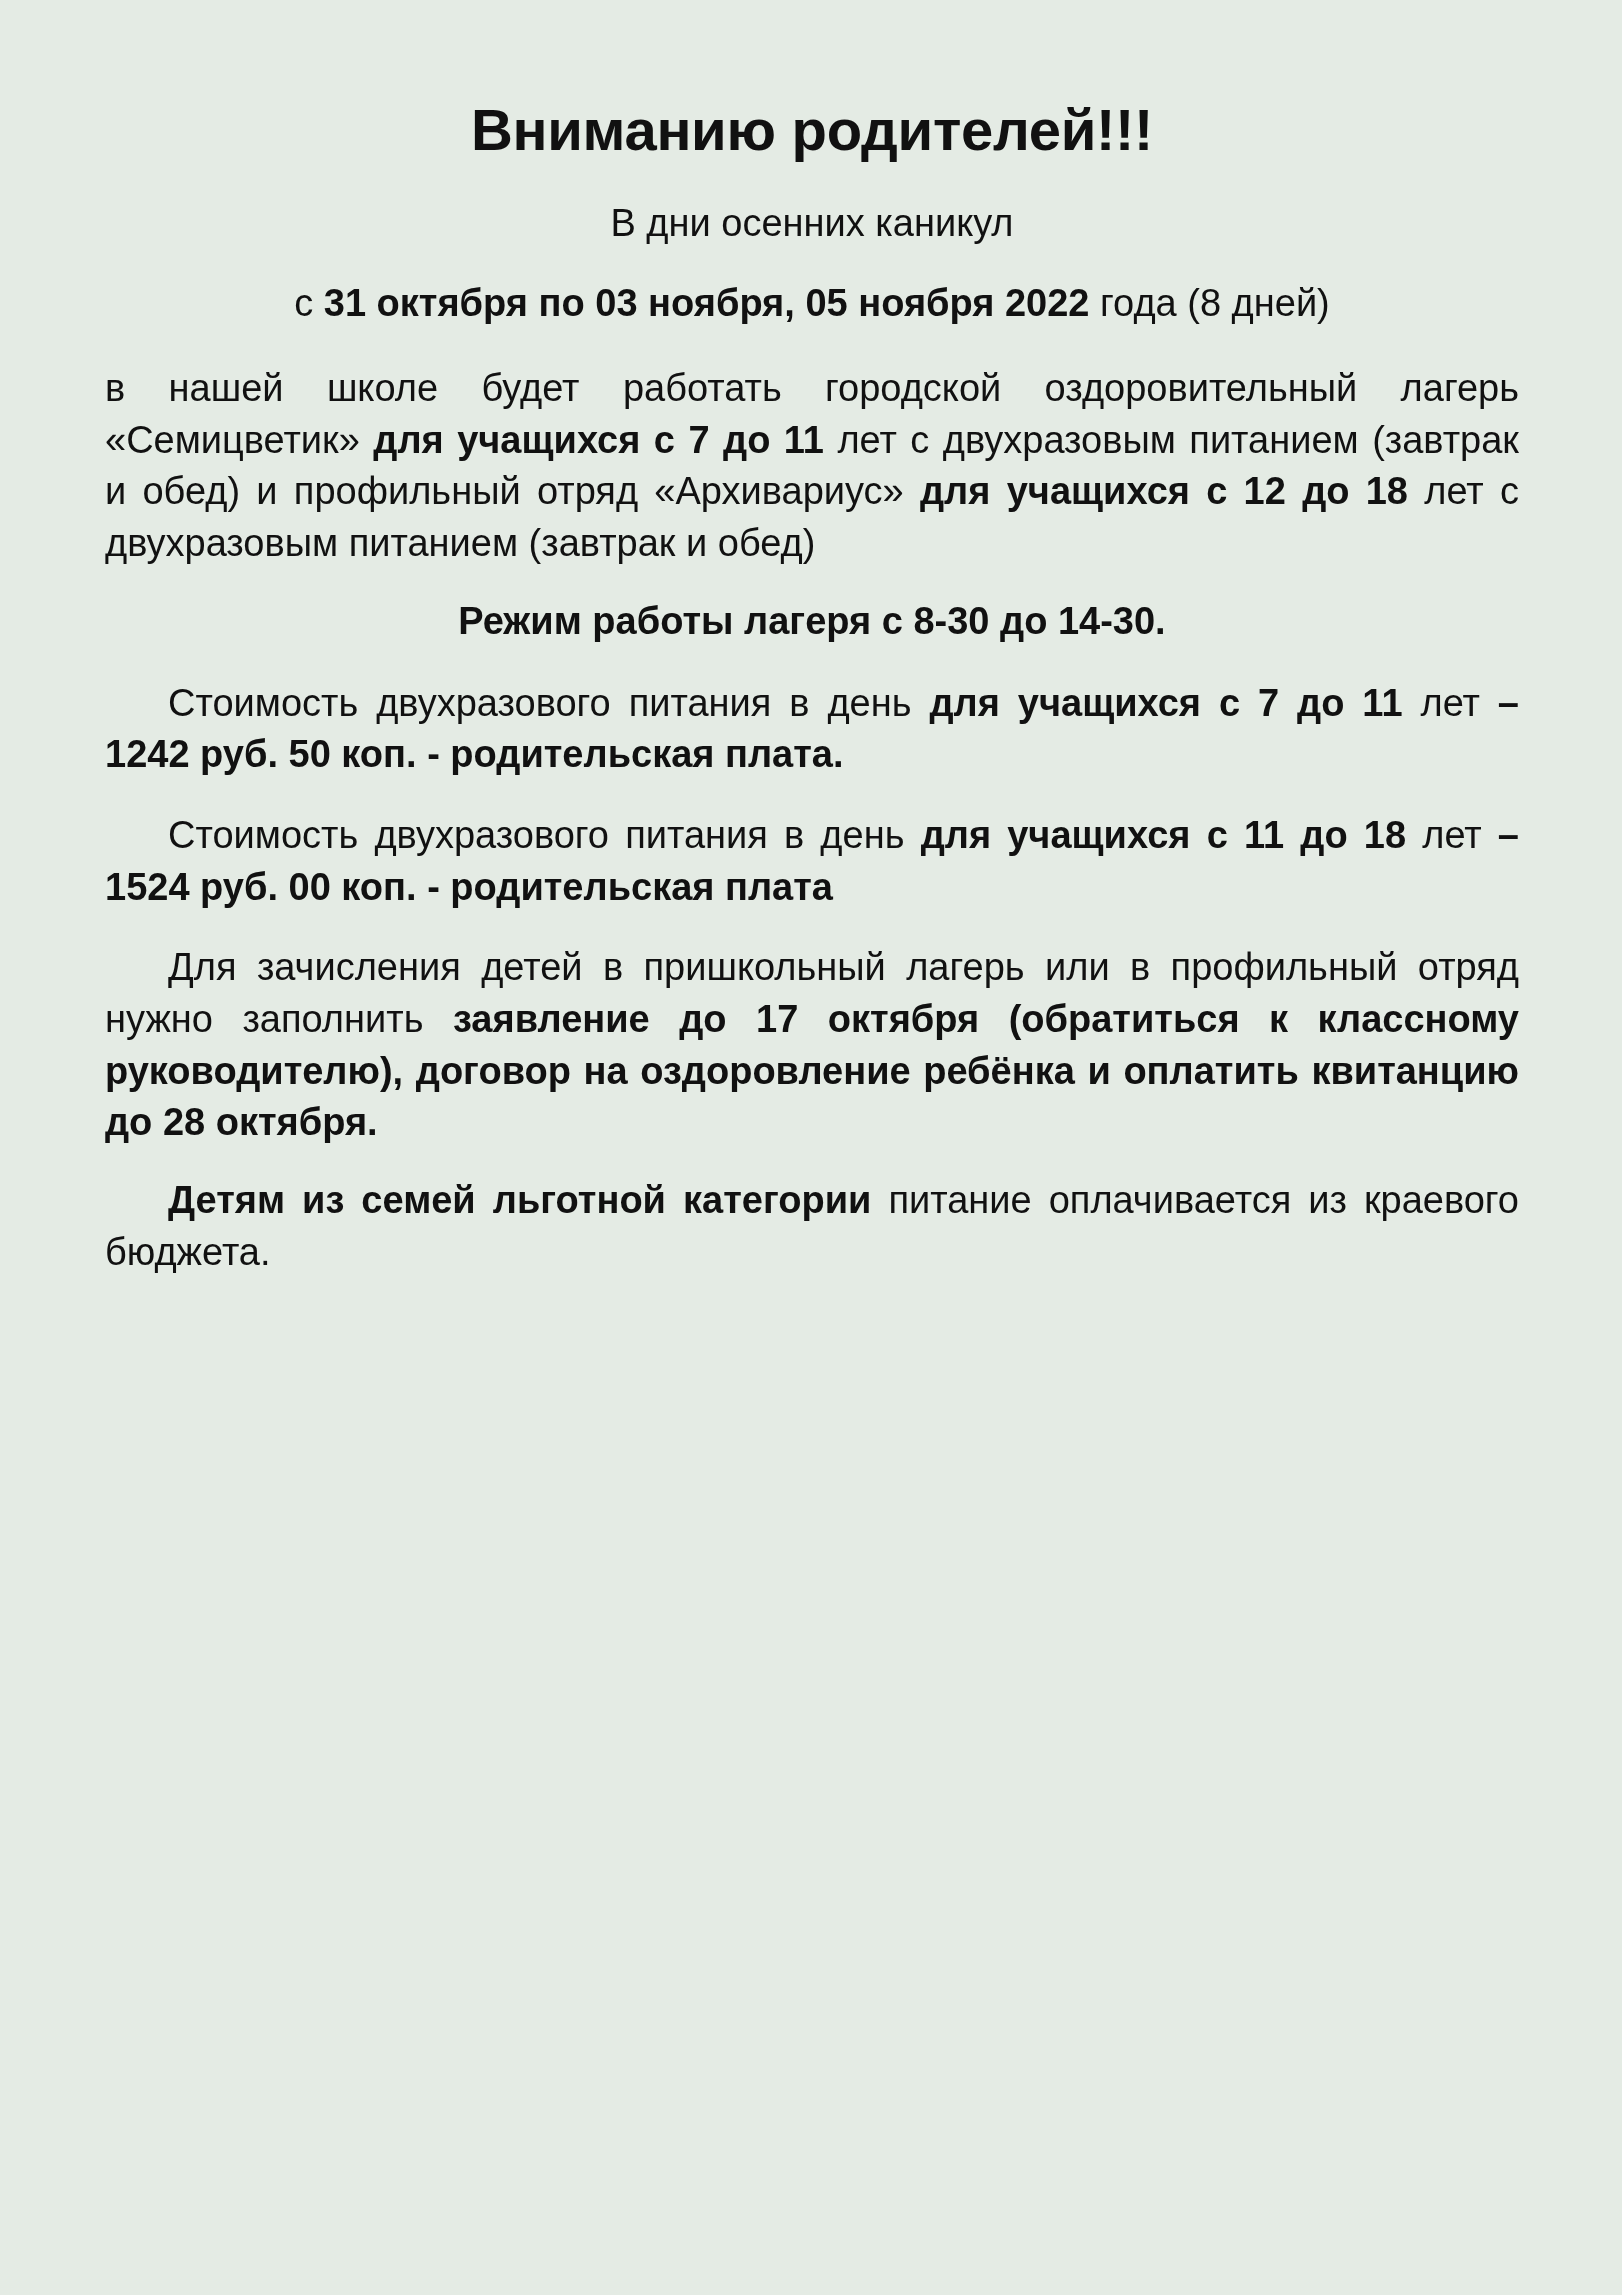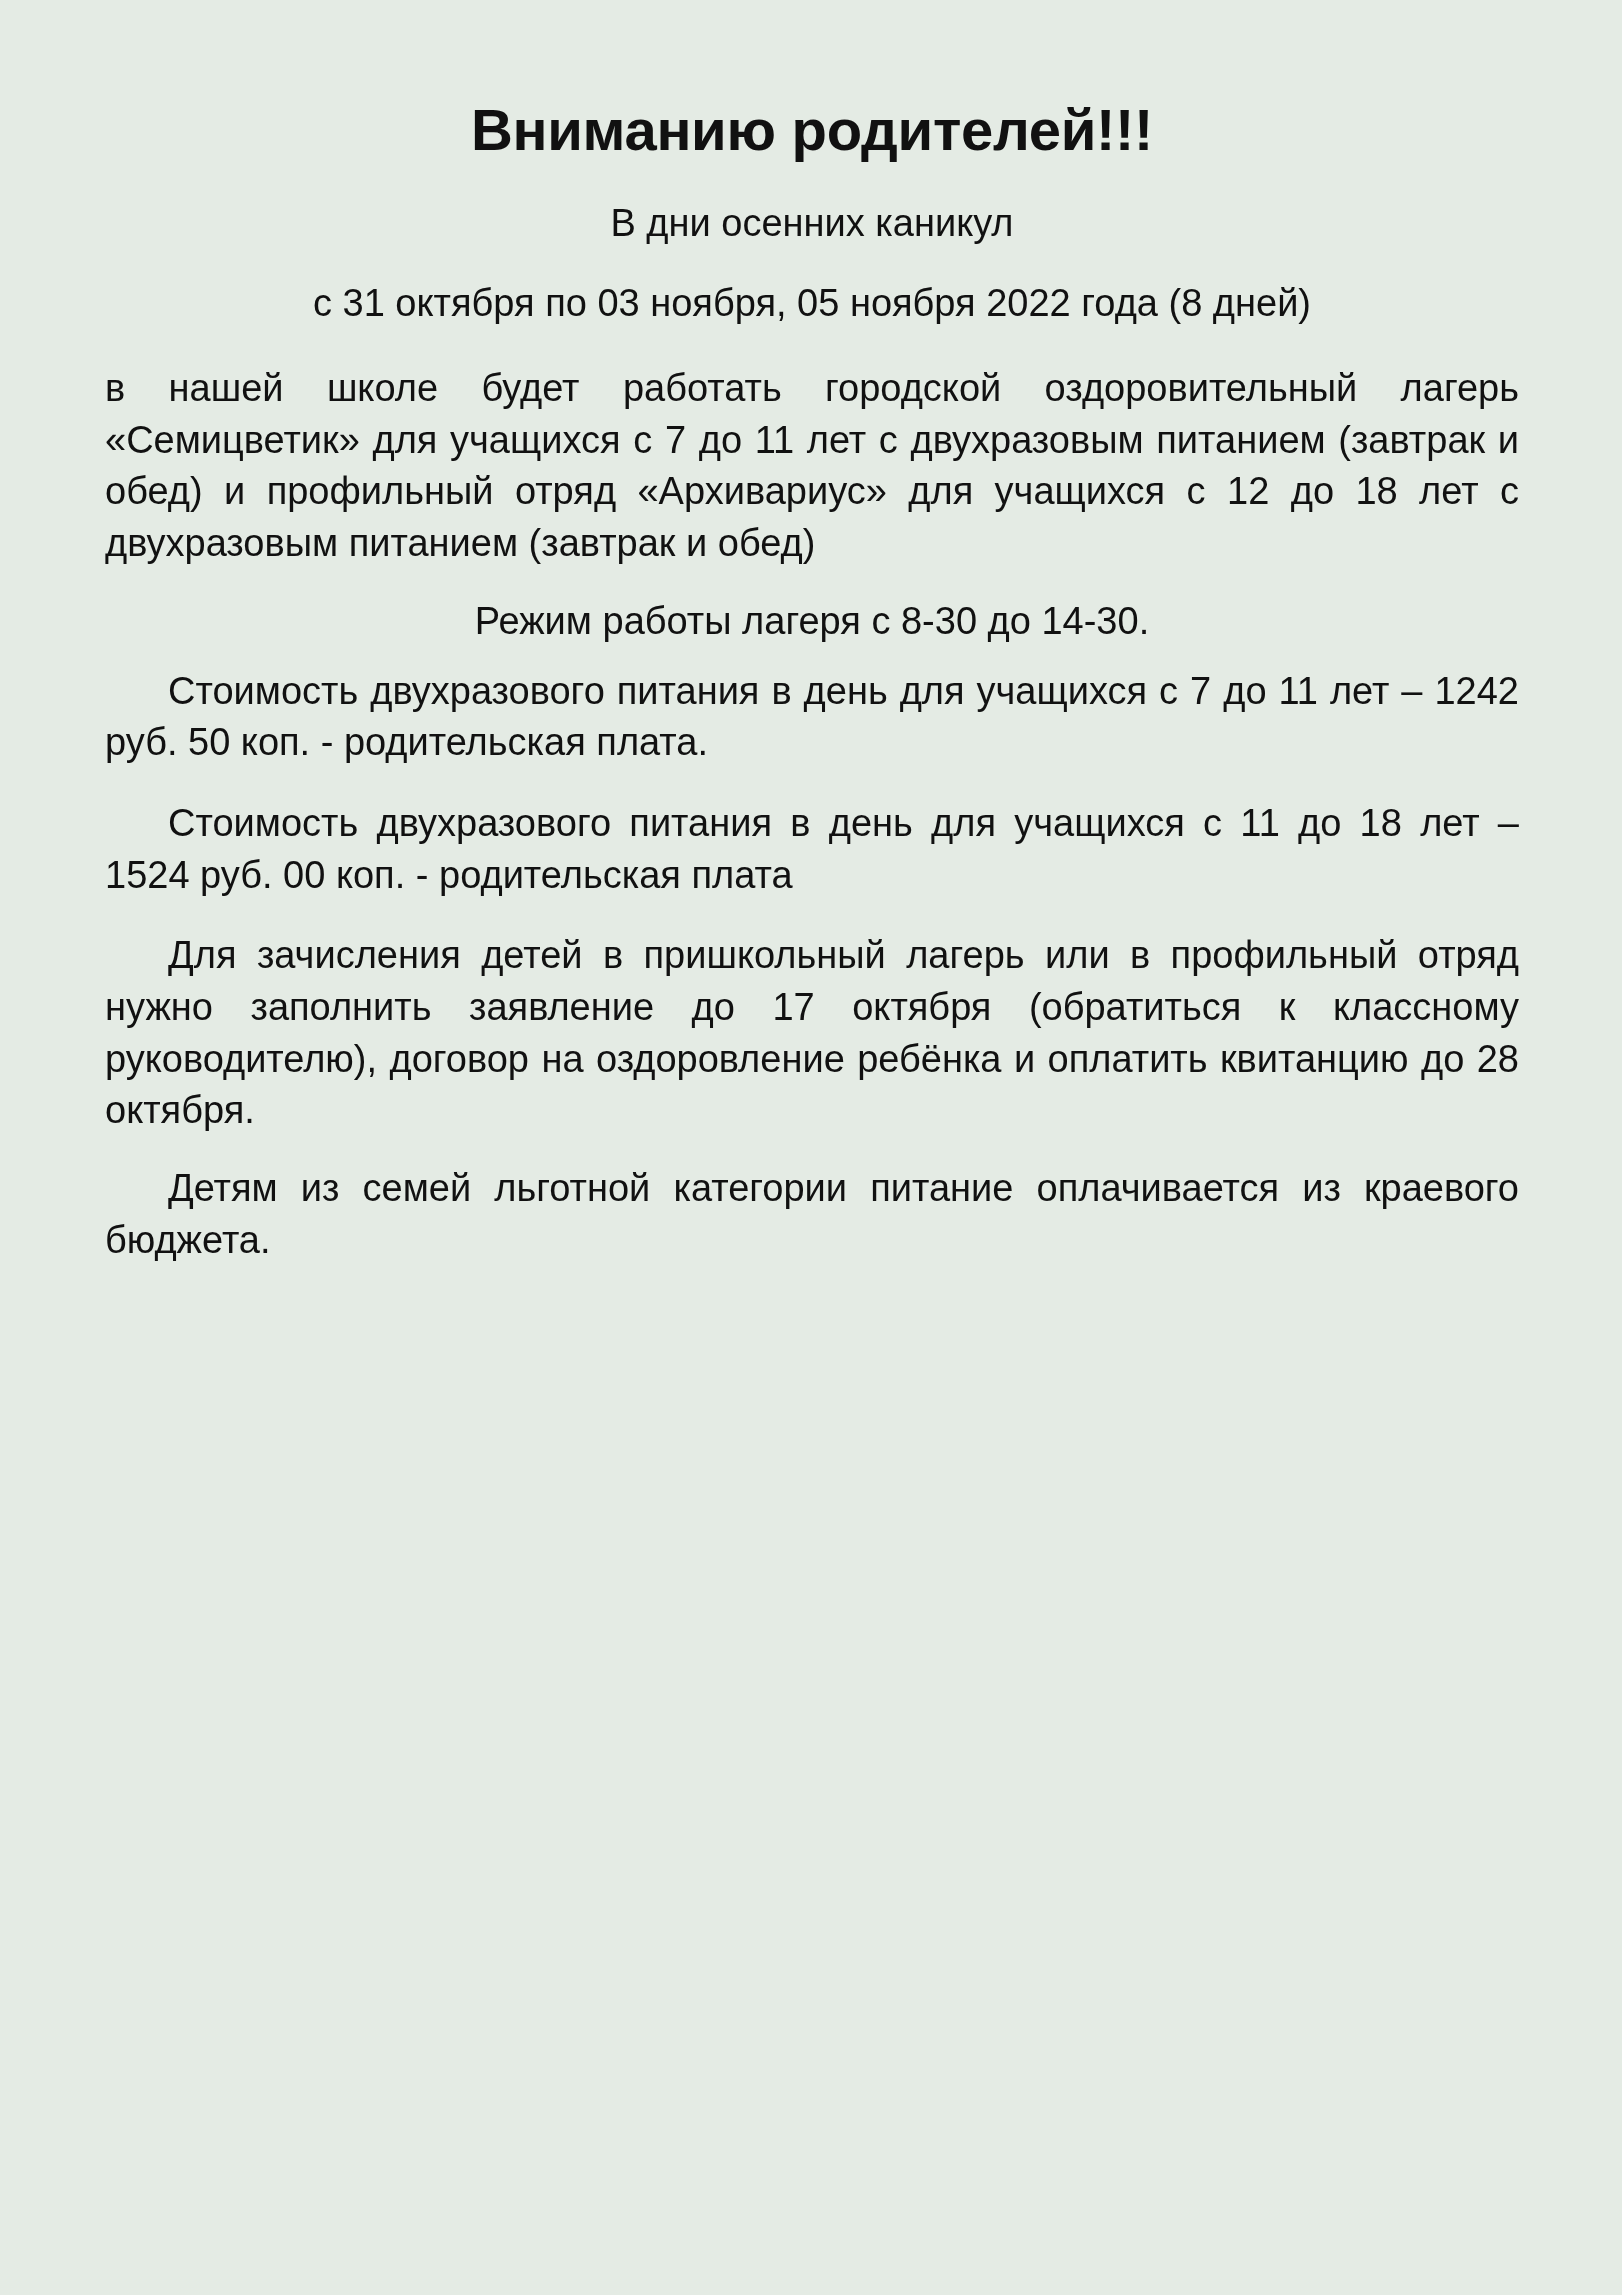--- a/index.html
+++ b/index.html
@@ -53,28 +53,28 @@
     text-justify: inter-word;
     padding-right: 52px;
     
   }
   .para.indent {
     text-indent: 63px;
   }
   .para.center {
     text-align: center;
     text-indent: 0;
-    font-weight: normal;
-    margin-bottom: 18px;
+    font-weight: bold;
+    margin-bottom: 30px;
   }
   .para.tight {
     margin-bottom: 29px;
   }
   b, .b {
-    font-weight: normal;
+    font-weight: bold;
   }
 </style>
 </head>
 <body style="background: rgb(228, 235, 228); color: rgb(17, 17, 17);">
 
 <div class="page" style="background: rgb(228, 235, 228);">
 
   <h1 class="doc-title">Вниманию родителей!!!</h1>
 
   <p class="subtitle">В дни осенних каникул</p>

